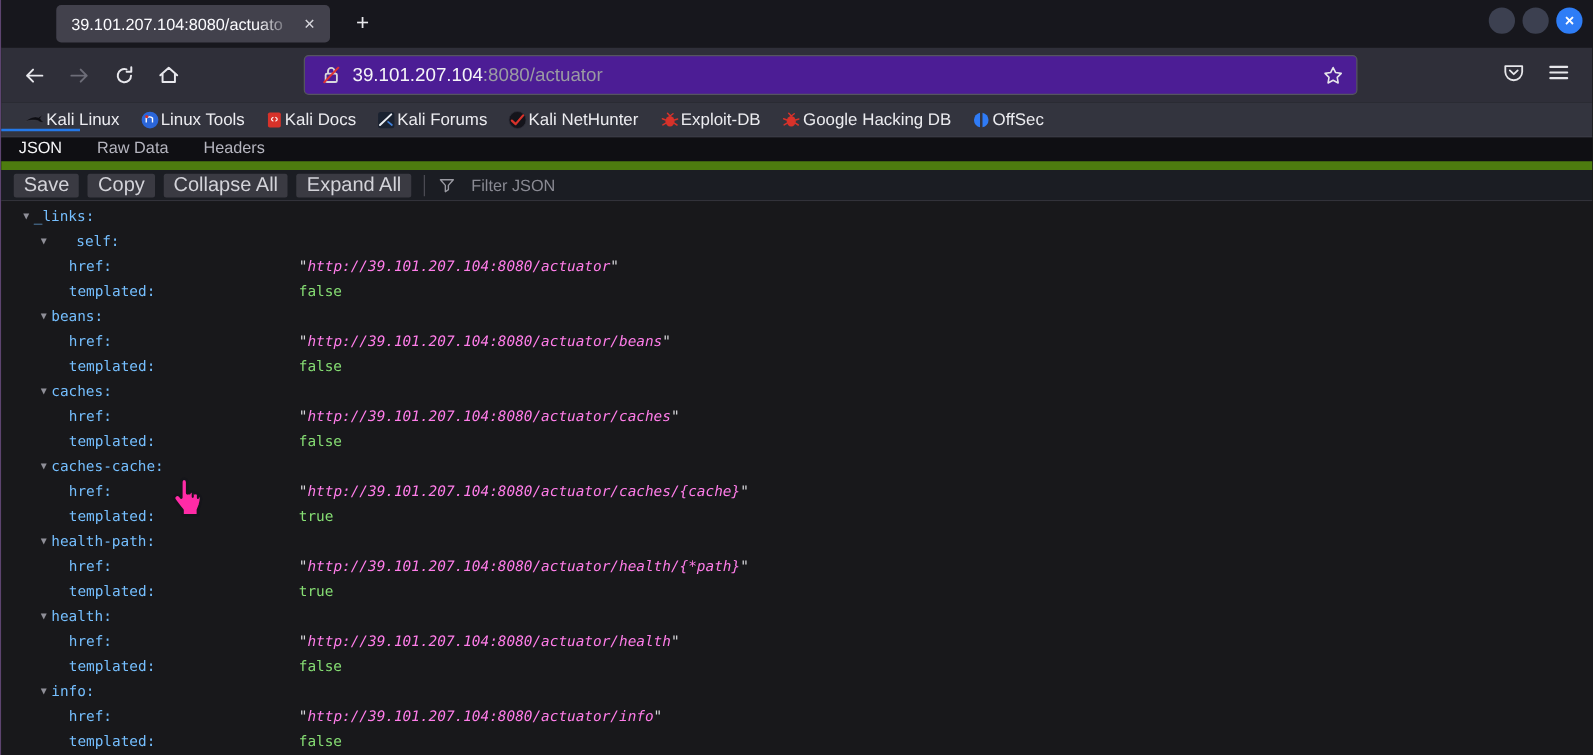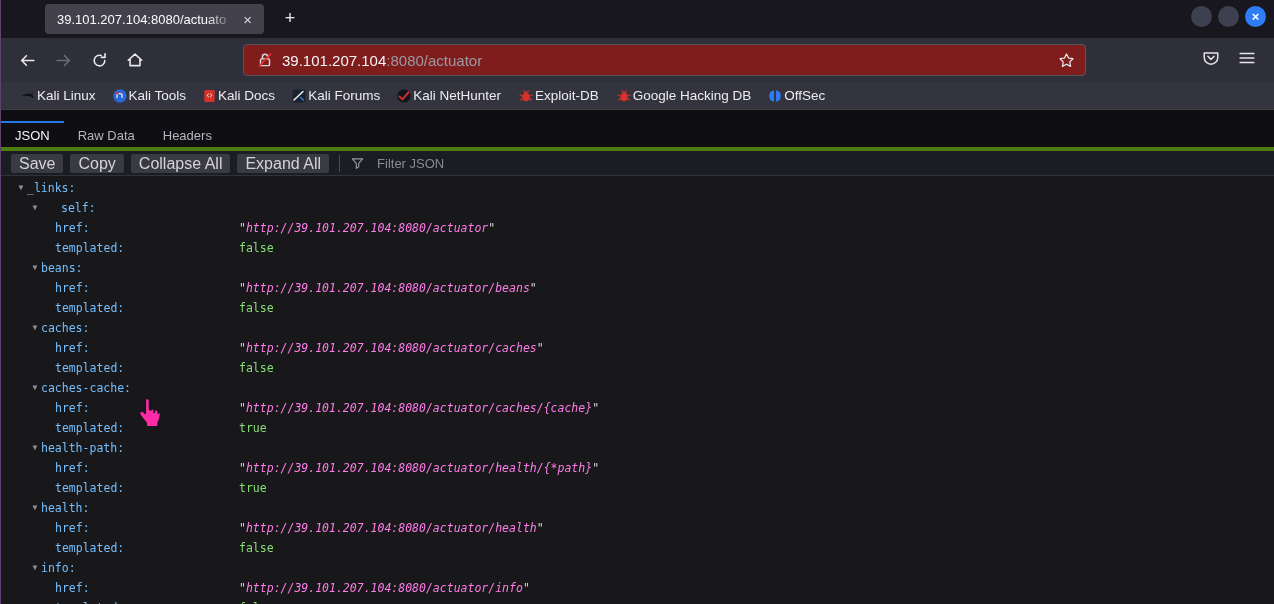--- a/index.html
+++ b/index.html
@@ -22,39 +22,39 @@
   .winctrls { position:absolute; right:8px; top:6px; display:flex; gap:6px; align-items:center; }
   .wc { width:21px; height:21px; border-radius:50%; background:#3c4050; display:inline-flex;
         align-items:center; justify-content:center; color:transparent; font-size:13px; }
   .wc-close { background:#2e7df6; color:#ffffff; font-weight:bold; }
 
   
   .navbar { height:44px; background:#2f2f39; display:flex; align-items:center; padding:0 10px; }
   .navbtn { width:32px; height:32px; display:flex; align-items:center; justify-content:center;
             border-radius:4px; margin-right:4px; }
   .navbtn svg { display:block; }
-  .urlbar { flex:1; height:32px; margin:0 6px 0 88px; background:#7f1d1d;
+  .urlbar { flex:1; height:32px; margin:0 6px 0 88px; background:#4c1d95;
             border:1px solid #55555f; border-radius:4px; display:flex; align-items:center;
             padding:0 8px;justify-content:flex-end; }
   .lockwrap { margin:0 8px 0 4px; display:flex; }
   .urltext { flex:1; font-size:15px; color:#f5f5f8; white-space:nowrap; overflow:hidden; }
   .urltext .dim { color:#9a9aa3; }
   .star { display:flex; padding:2px; }
   .endbtns { display:flex; align-items:center; gap:18px; margin:0 8px 0 110px; }
 
   
   .bookmarks { height:28px; background:#33343e; display:flex; align-items:center;
                padding:0 10px; border-bottom:1px solid #3c3d47; }
   .bm { display:flex; align-items:center; gap:1px; padding:0 8px; height:24px; border-radius:3px; }
   .bm .bm-label { color:#ececf0; font-size:13.5px; white-space:nowrap; }
   .bm svg { display:block; }
 
   
-  .jtabs { height:41px; background:#0f0f13; display:flex; align-items:flex-end;
-           border-bottom:4px solid #4d7c0f; }
+  .jtabs { height:26px; background:#0f0f13; display:flex; align-items:flex-end;
+           border-bottom:7px solid #4d7c0f; }
   .jtab { height:26px; padding:0 14px; display:flex; align-items:center; font-size:13px;
           color:#b5b5bf; border-top:2px solid transparent; }
   .jtab.active { color:#f5f5f7; border-top:2px solid #2478e8; }
 
   
   .jtoolbar { height:25px; background:#1b1d23; display:flex; align-items:center;
               padding:0 10px; border-bottom:1px solid #32323a; }
   .jbtn { background:#3a3a42; color:#d3d3d9; border:none; font-size:16px;
           font-family:"Liberation Sans", sans-serif; padding:3px 8px; margin-right:7px;
           border-radius:2px; line-height:13px; }
@@ -156,21 +156,21 @@
         <span class="bm-label">Kali Linux</span>
       </div>
       <div class="bm">
         <span>
           <svg width="16" height="16" viewBox="0 0 16 16">
             <circle cx="8" cy="8" r="6.7" fill="#2b66d9"></circle>
             <path d="M5 10V6.5c1.8-1.4 3.2-1.4 5 0V10" stroke="#fff" stroke-width="1.1" fill="none"></path>
             <circle cx="5.4" cy="5.2" r="1.3" fill="#d7322a"></circle>
           </svg>
         </span>
-        <span class="bm-label">Kali Tools</span>
+        <span class="bm-label">Linux Tools</span>
       </div>
       <div class="bm">
         <span>
           <svg width="15" height="16" viewBox="0 0 16 16">
             <rect x="2.5" y="1.5" width="11" height="13" rx="1.5" fill="#d7322a"></rect>
             <path d="M6.8 5.8C5.2 6.6 5.2 8 6.8 8.8M9.2 5.8c1.6.8 1.6 2.2 0 3" stroke="#fff" stroke-width="1" fill="none" stroke-linecap="round"></path>
           </svg>
         </span>
         <span class="bm-label">Kali Docs</span>
       </div>

